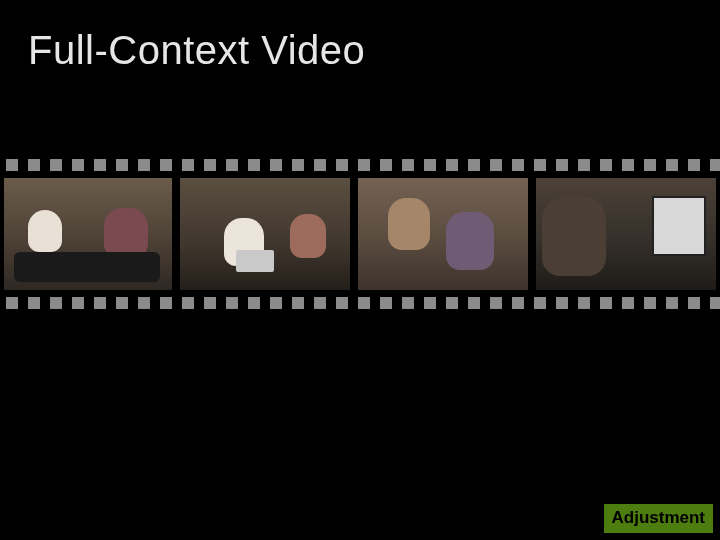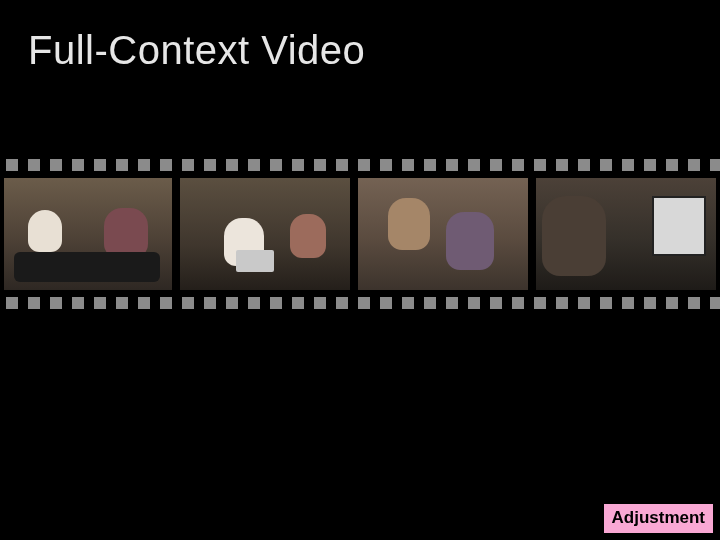--- a/index.html
+++ b/index.html
@@ -22,21 +22,21 @@
   .f1 .sofa { position:absolute; bottom:8px; left:10px; width:146px; height:30px; background:#1a1a1a; border-radius:6px; }
   .f2 .b1 { width: 40px; height: 48px; background: #ece5dc; top: 40px; left: 44px; border-radius: 18px 18px 12px 12px; }
   .f2 .b2 { width: 36px; height: 44px; background: #9c6b5c; top: 36px; left: 110px; border-radius: 16px 16px 12px 12px; }
   .f2 .laptop { position:absolute; bottom:18px; left:56px; width:38px; height:22px; background:#c9c9c9; border-radius:2px; }
   .f3 .b1 { width: 42px; height: 52px; background: #a58668; top: 20px; left: 30px; border-radius: 18px 18px 14px 14px; }
   .f3 .b2 { width: 48px; height: 58px; background: #6f5b73; top: 34px; left: 88px; border-radius: 18px 18px 14px 14px; }
   .f4 .b1 { width: 64px; height: 80px; background: #4a3e35; top: 18px; left: 6px; border-radius: 24px 24px 18px 18px; }
   .f4 .screen { position:absolute; top:18px; right:10px; width:54px; height:60px; background:#d8d8d8; border:2px solid #222; }
   .body-text { position: absolute; top: 366px; left: 112px; width: 498px; color: #eaeaea; font-size: 21px; line-height: 1.32; }
   .body-text em { font-style: italic; }
-  .corner-label { position: absolute; right: 6px; bottom: 6px; background: #f9a8d4; color: #000; font-weight: 700; font-size: 17px; padding: 4px 8px 5px; border: 1px solid #000; }
+  .corner-label { position: absolute; right: 6px; bottom: 6px; background: #4d7c0f; color: #000; font-weight: 700; font-size: 17px; padding: 4px 8px 5px; border: 1px solid #000; }
 </style>
 </head>
 <body>
 
 <div class="slide">
 
   <div class="title">Full-Context Video</div>
 
   <div class="filmstrip">
     <div class="sprocket-row">

